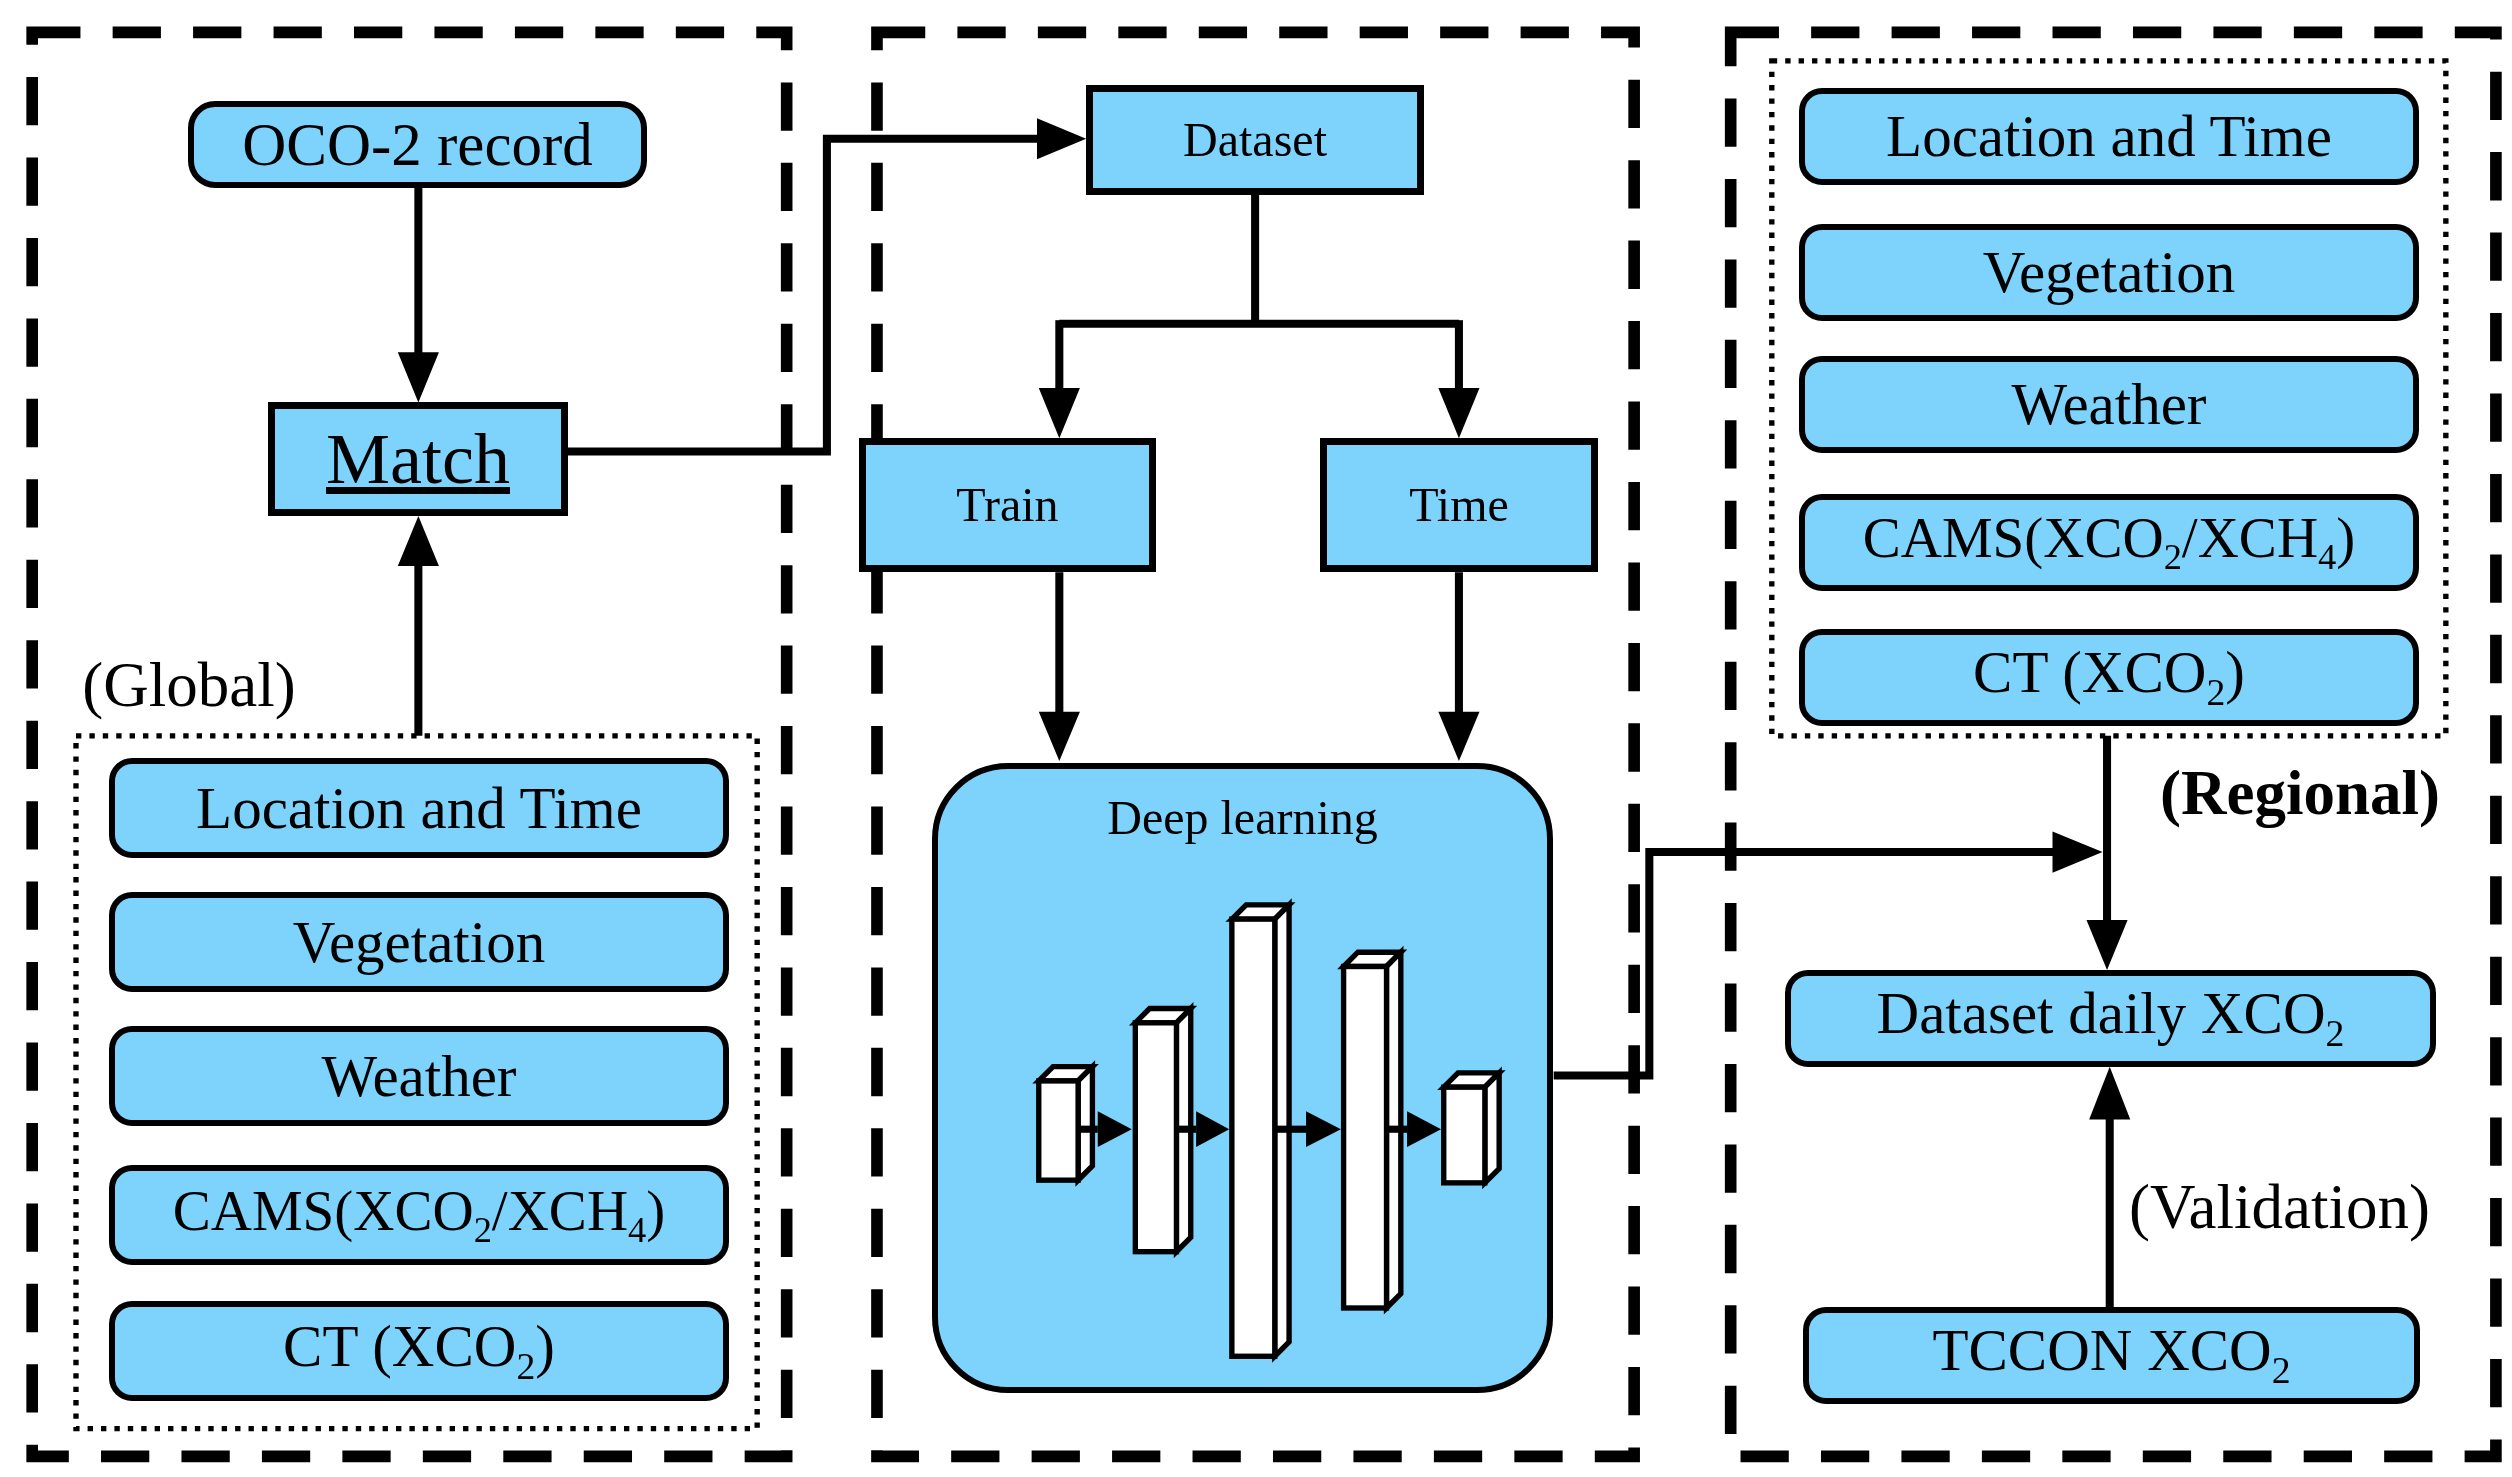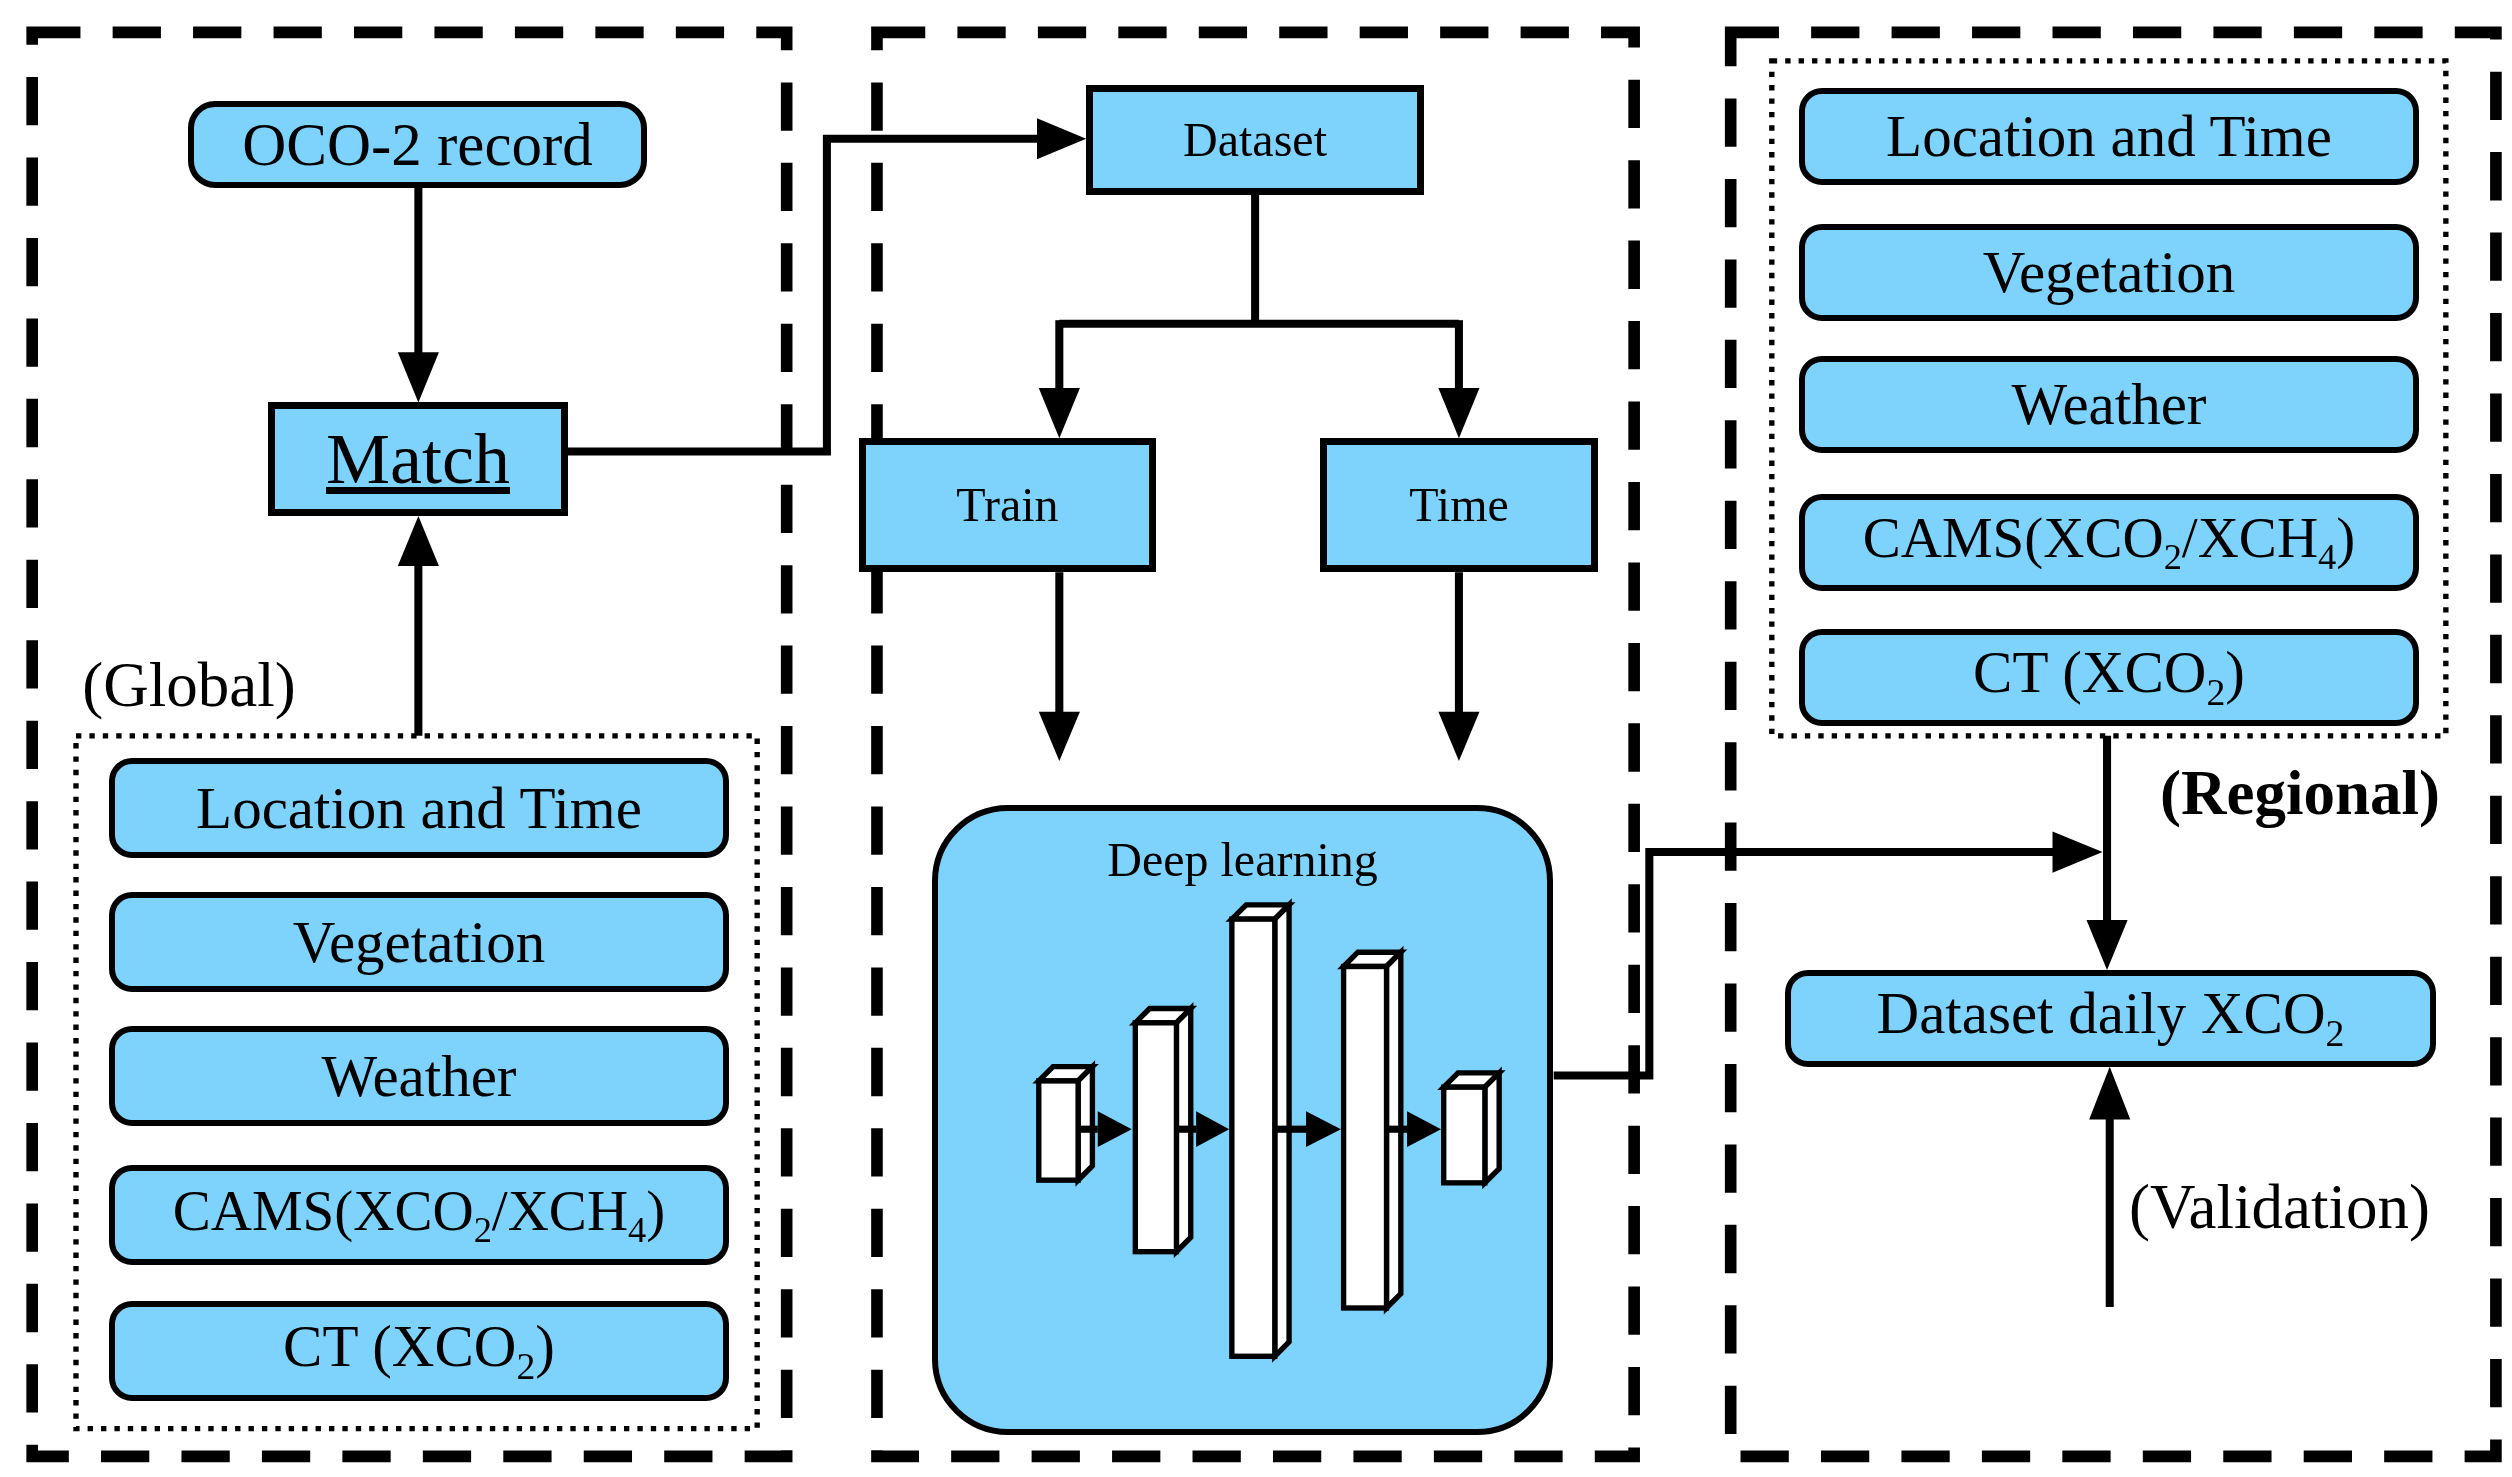--- a/index.html
+++ b/index.html
@@ -20,21 +20,21 @@
     z-index:2;white-space:nowrap;
   }
   .sq{border-radius:0;border-width:7.2px;}
   .lbl{
     position:absolute;box-sizing:border-box;
     display:flex;align-items:center;justify-content:center;
     z-index:2;white-space:nowrap;background:transparent;
   }
   .txt{white-space:nowrap;line-height:1;}
   .sub{font-size:0.64em;vertical-align:-0.34em;}
-  #deep-box{align-items:flex-start;margin-top:42px;}
+  #deep-box{align-items:flex-start;}
   #deep-box .txt{margin-top:25px;}
   #bars{z-index:3;}
   .f64{font-size:57px;} .f66{font-size:59px;} .f68{font-size:61px;}
   .f70{font-size:63px;} .f74{font-size:48px;} .f80{font-size:72px;}
 </style>
 </head>
 <body>
 
 <div id="canvas">
 
@@ -215,15 +215,18 @@
   </div>
 
   <div class="box f66" style="left:1785px;top:970px;width:651px;height:97px;border-radius:23px;">
     <span class="txt"><span>Dataset daily XCO</span><span class="sub">2</span></span>
   </div>
 
   <div class="lbl f70" style="left:2132px;top:1167px;width:295px;height:80px;text-align:center;">
     <span class="txt">(Validation)</span>
   </div>
 
+  <div class="box f66" style="left:1803px;top:1307px;width:617px;height:97px;border-radius:23px;">
+    <span class="txt"><span>TCCON XCO</span><span class="sub">2</span></span>
+  </div>
 
 </div>
 
 
 </body></html>

